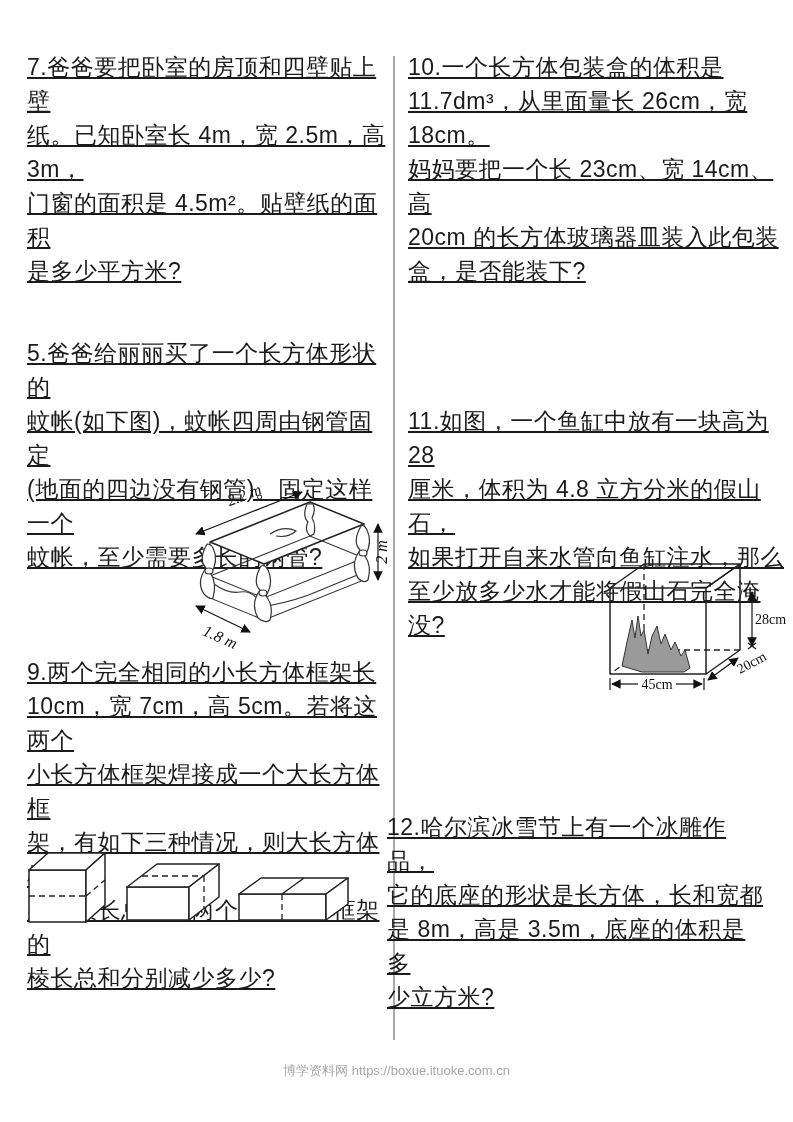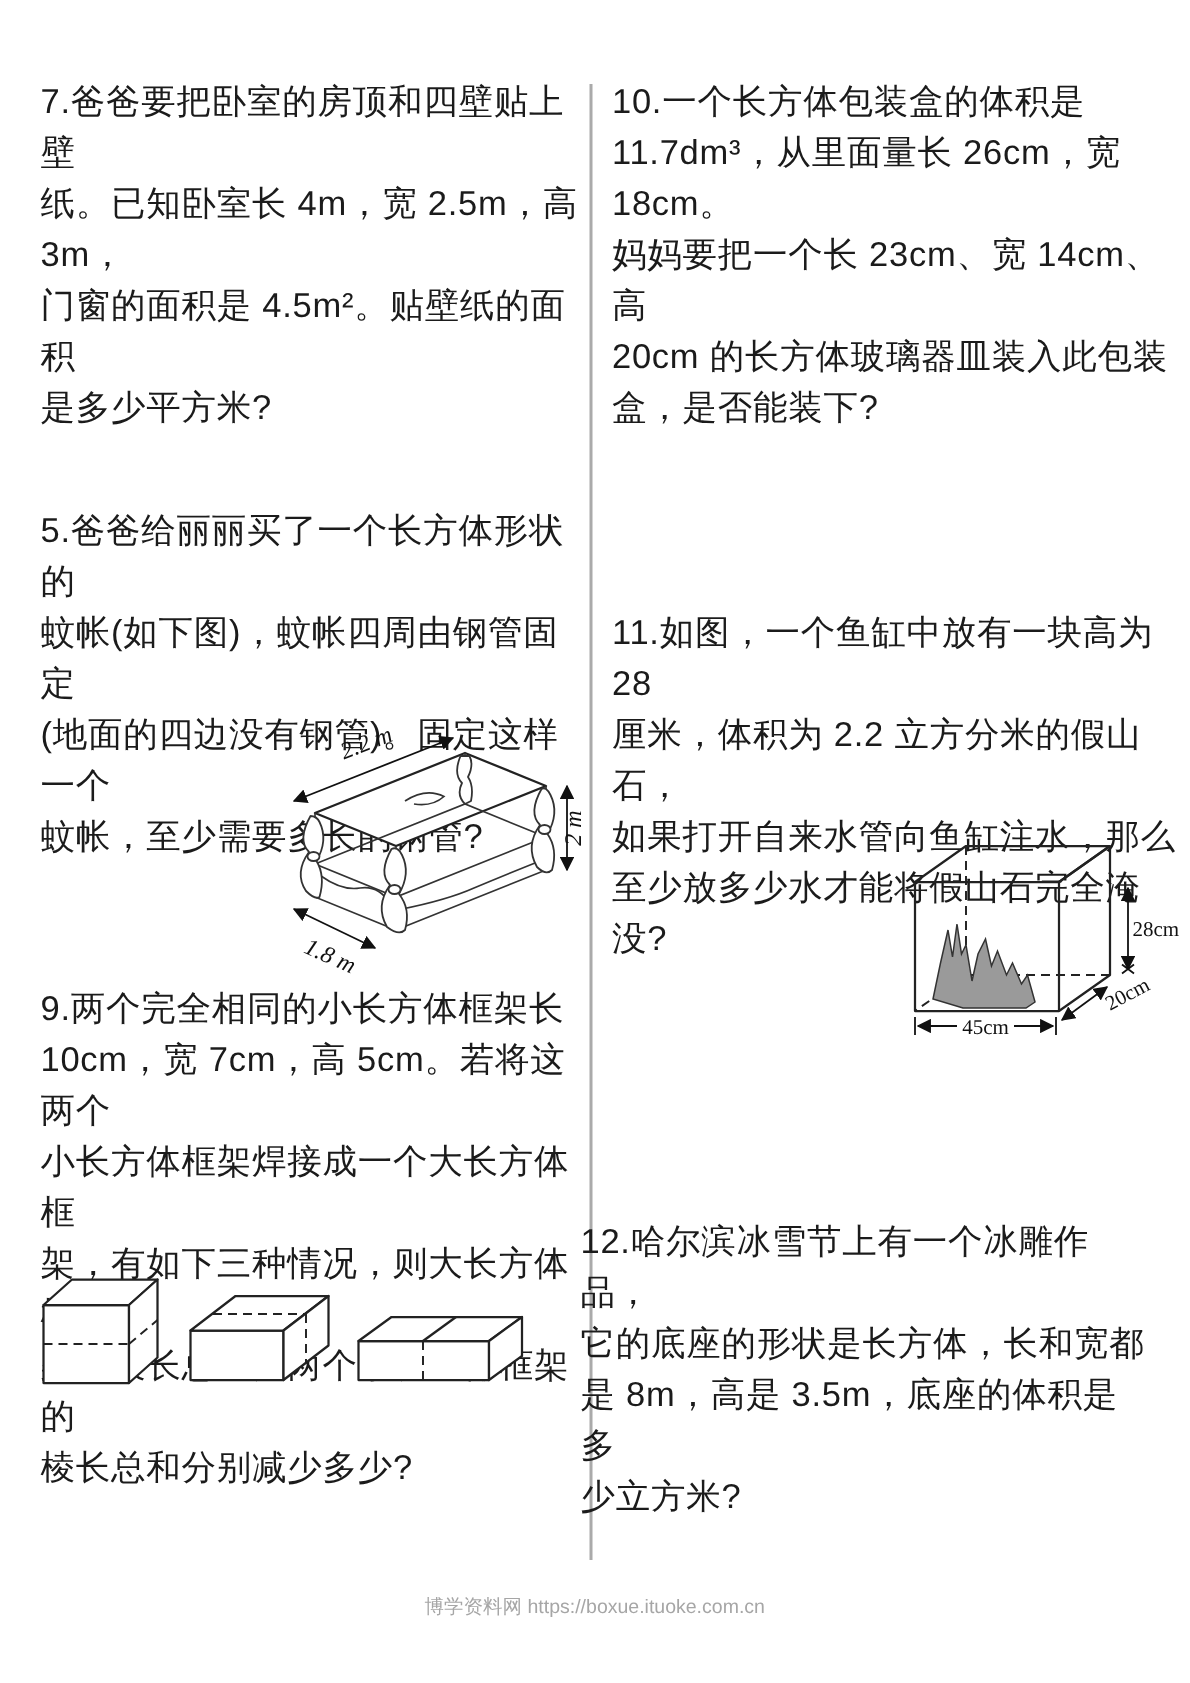--- a/index.html
+++ b/index.html
@@ -8,20 +8,21 @@
     font-family:"Liberation Sans", sans-serif; overflow:hidden;
   }
   .divider {
     position:absolute; left:393px; top:56px; width:2px; height:984px;
     background:#aaaaaa;
   }
   .problem {
     position:absolute; white-space:pre-line;
     font-size:23px; line-height:34px; color:#1b1b1b;
     letter-spacing:0.5px;
+    text-decoration:underline;
   }
   .p7  { left:27px;  top:50px;  width:362px; }
   .p8  { left:27px;  top:336px; width:362px; }
   .p9  { left:27px;  top:655px; width:364px; }
   .p10 { left:408px; top:50px;  width:378px; }
   .p11 { left:408px; top:404px; width:378px; }
   .p12 { left:387px; top:810px; width:378px; }
   .bed-svg   { position:absolute; left:186px; top:472px; }
   .boxes-svg { position:absolute; left:24px;  top:840px; }
   .tank-svg  { position:absolute; left:602px; top:556px; }
@@ -126,21 +127,21 @@
       <line class="dash" x1="258" y1="54" x2="258" y2="80"></line>
     </g>
   </svg>
 
   <div class="problem p10">10.一个长方体包装盒的体积是
 11.7dm³，从里面量长 26cm，宽 18cm。
 妈妈要把一个长 23cm、宽 14cm、高
 20cm 的长方体玻璃器皿装入此包装
 盒，是否能装下?</div>
   <div class="problem p11">11.如图，一个鱼缸中放有一块高为 28
-厘米，体积为 2.2 立方分米的假山石，
+厘米，体积为 4.8 立方分米的假山石，
 如果打开自来水管向鱼缸注水，那么
 至少放多少水才能将假山石完全淹
 没?</div>
 
   <svg class="tank-svg" width="190" height="147" viewBox="0 0 190 147">
     <defs>
       <marker id="tankArrow" viewBox="0 0 10 10" refX="9" refY="5" markerWidth="8" markerHeight="8" orient="auto-start-reverse">
         <path d="M0,0 L10,5 L0,10 z" fill="#111"></path>
       </marker>
     </defs>

